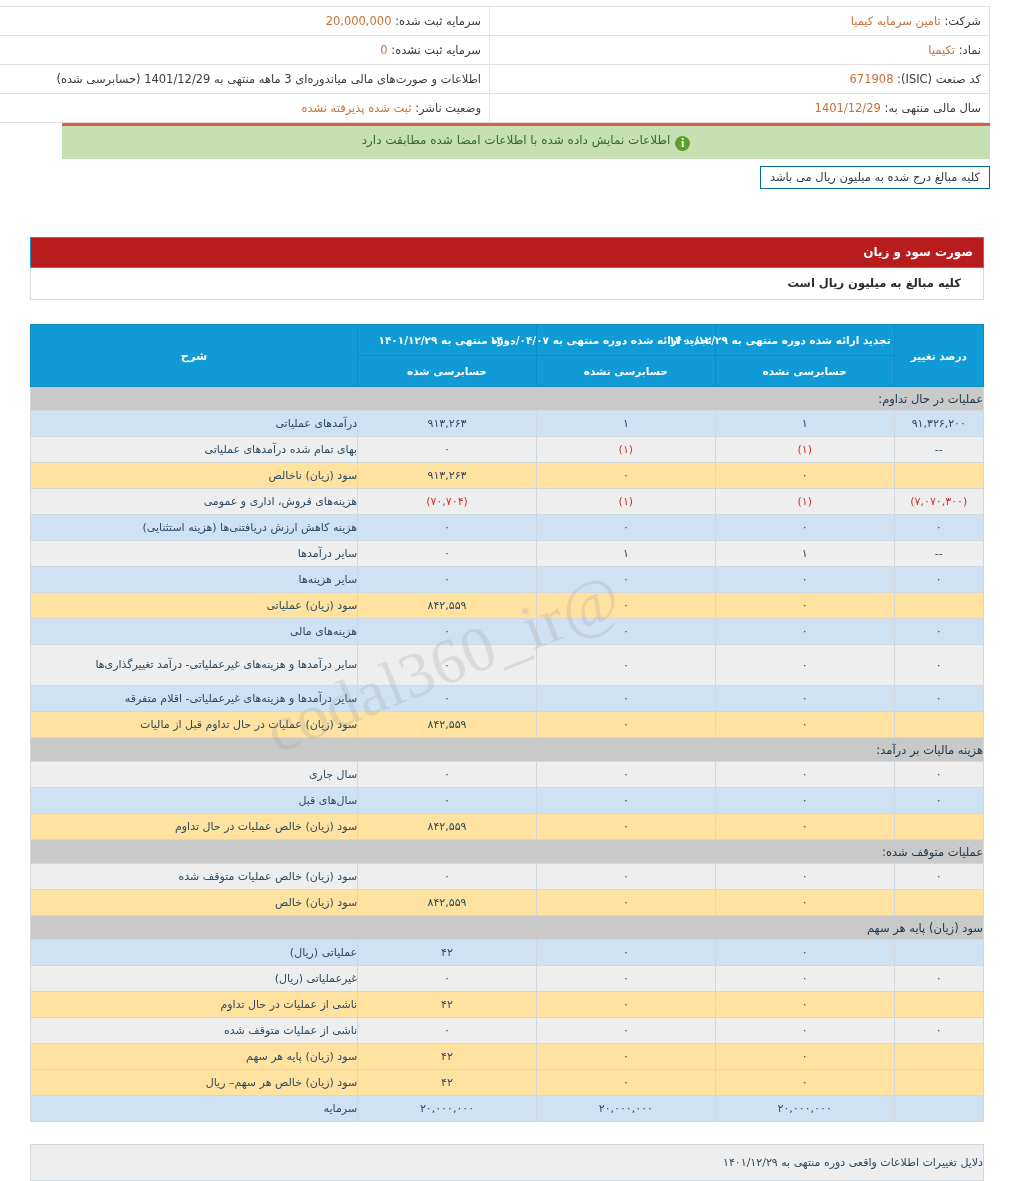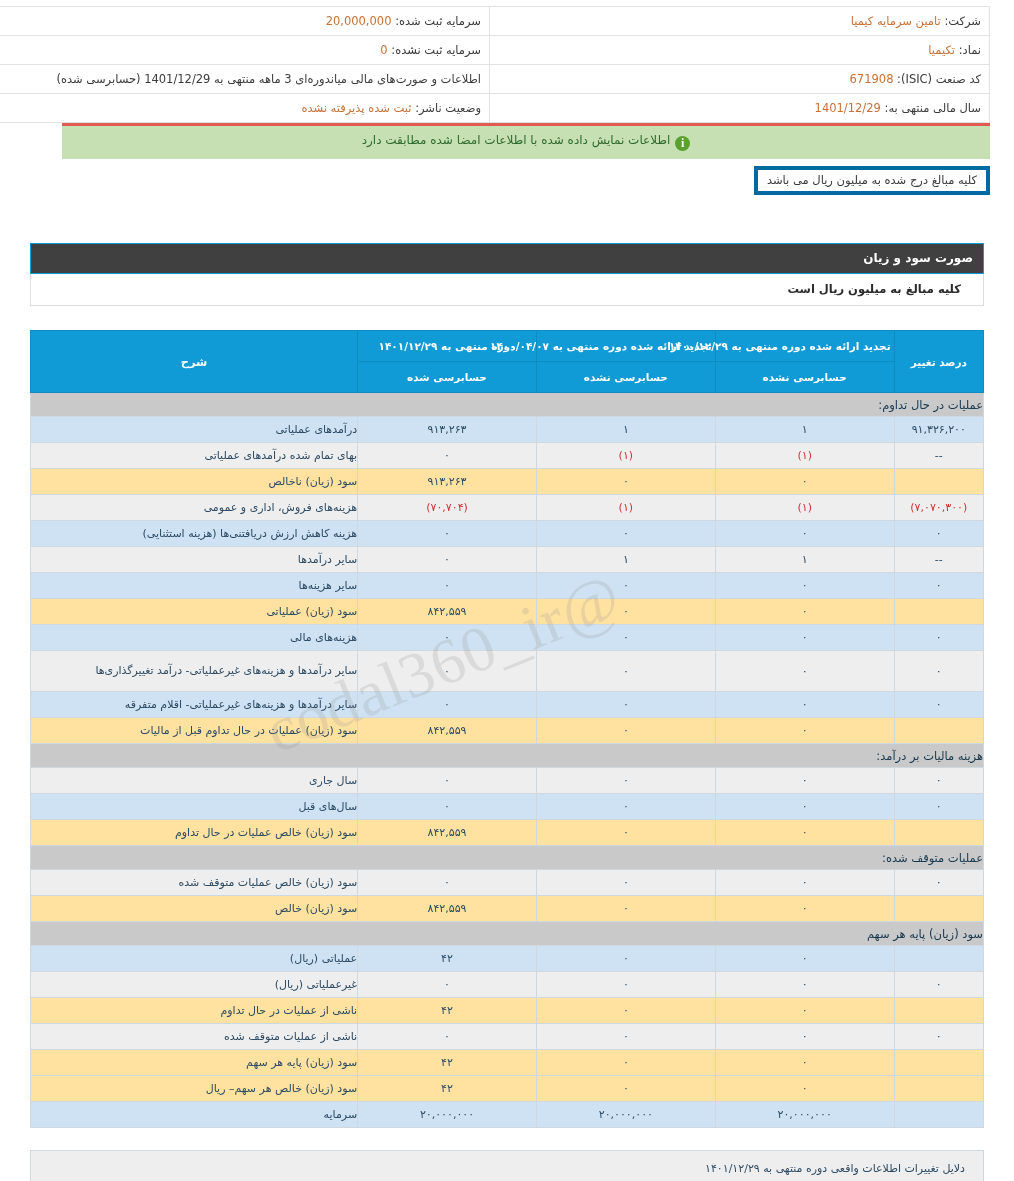--- a/index.html
+++ b/index.html
@@ -88,34 +88,34 @@
     line-height: 15px;
     text-align: center;
     vertical-align: -3px;
     margin-left: 5px;
   }
 
   
   .note-box-wrap { padding: 7px 24px 0 24px; }
   .note-box {
     display: inline-block;
-    border: 4px solid #0369a1;
+    border: 1px solid #0369a1;
     background: #ffffff;
     font-size: 11.5px;
     color: #3b3b3b;
     padding: 3px 9px 4px 9px;
     line-height: 14px;
   }
 
   
   .section-wrap { padding: 48px 30px 0 30px; }
   .section-head {
     width: 954px;
     box-sizing: border-box;
-    background: #404040;
+    background: #b91c1c;
     color: #ffffff;
     font-weight: bold;
     font-size: 12px;
     padding: 7px 10px 8px 10px;
     border: 1px solid #109bd6;
   }
   .section-sub {
     width: 954px;
     box-sizing: border-box;
     background: #ffffff;
@@ -196,21 +196,21 @@
   
   .foot-wrap { padding: 22px 30px 0 30px; }
   table.foot {
     width: 954px;
     border-collapse: collapse;
     table-layout: fixed;
   }
   table.foot td {
     border: 1px solid #cfd8df;
     height: 26px;
-    padding: 4px 18px 5px 10px;
+    padding: 4px 0 5px 10px;
     font-size: 11px;
     color: #2b4a63;
     text-align: right;
     background: #eeeeee;
   }
   table.foot tr.spacer td {
     height: 6px;
     background: #cfe2f3;
     padding: 0;
     border-top: none;

